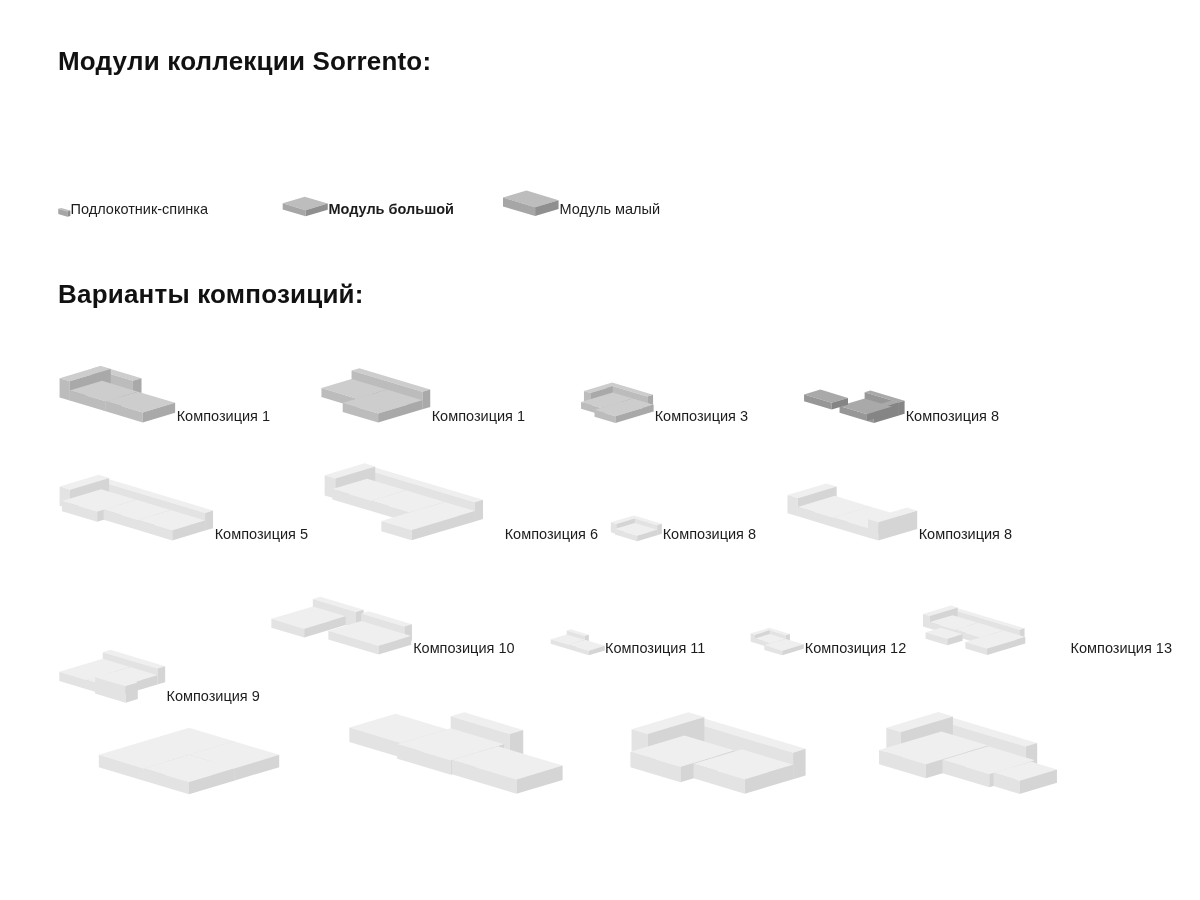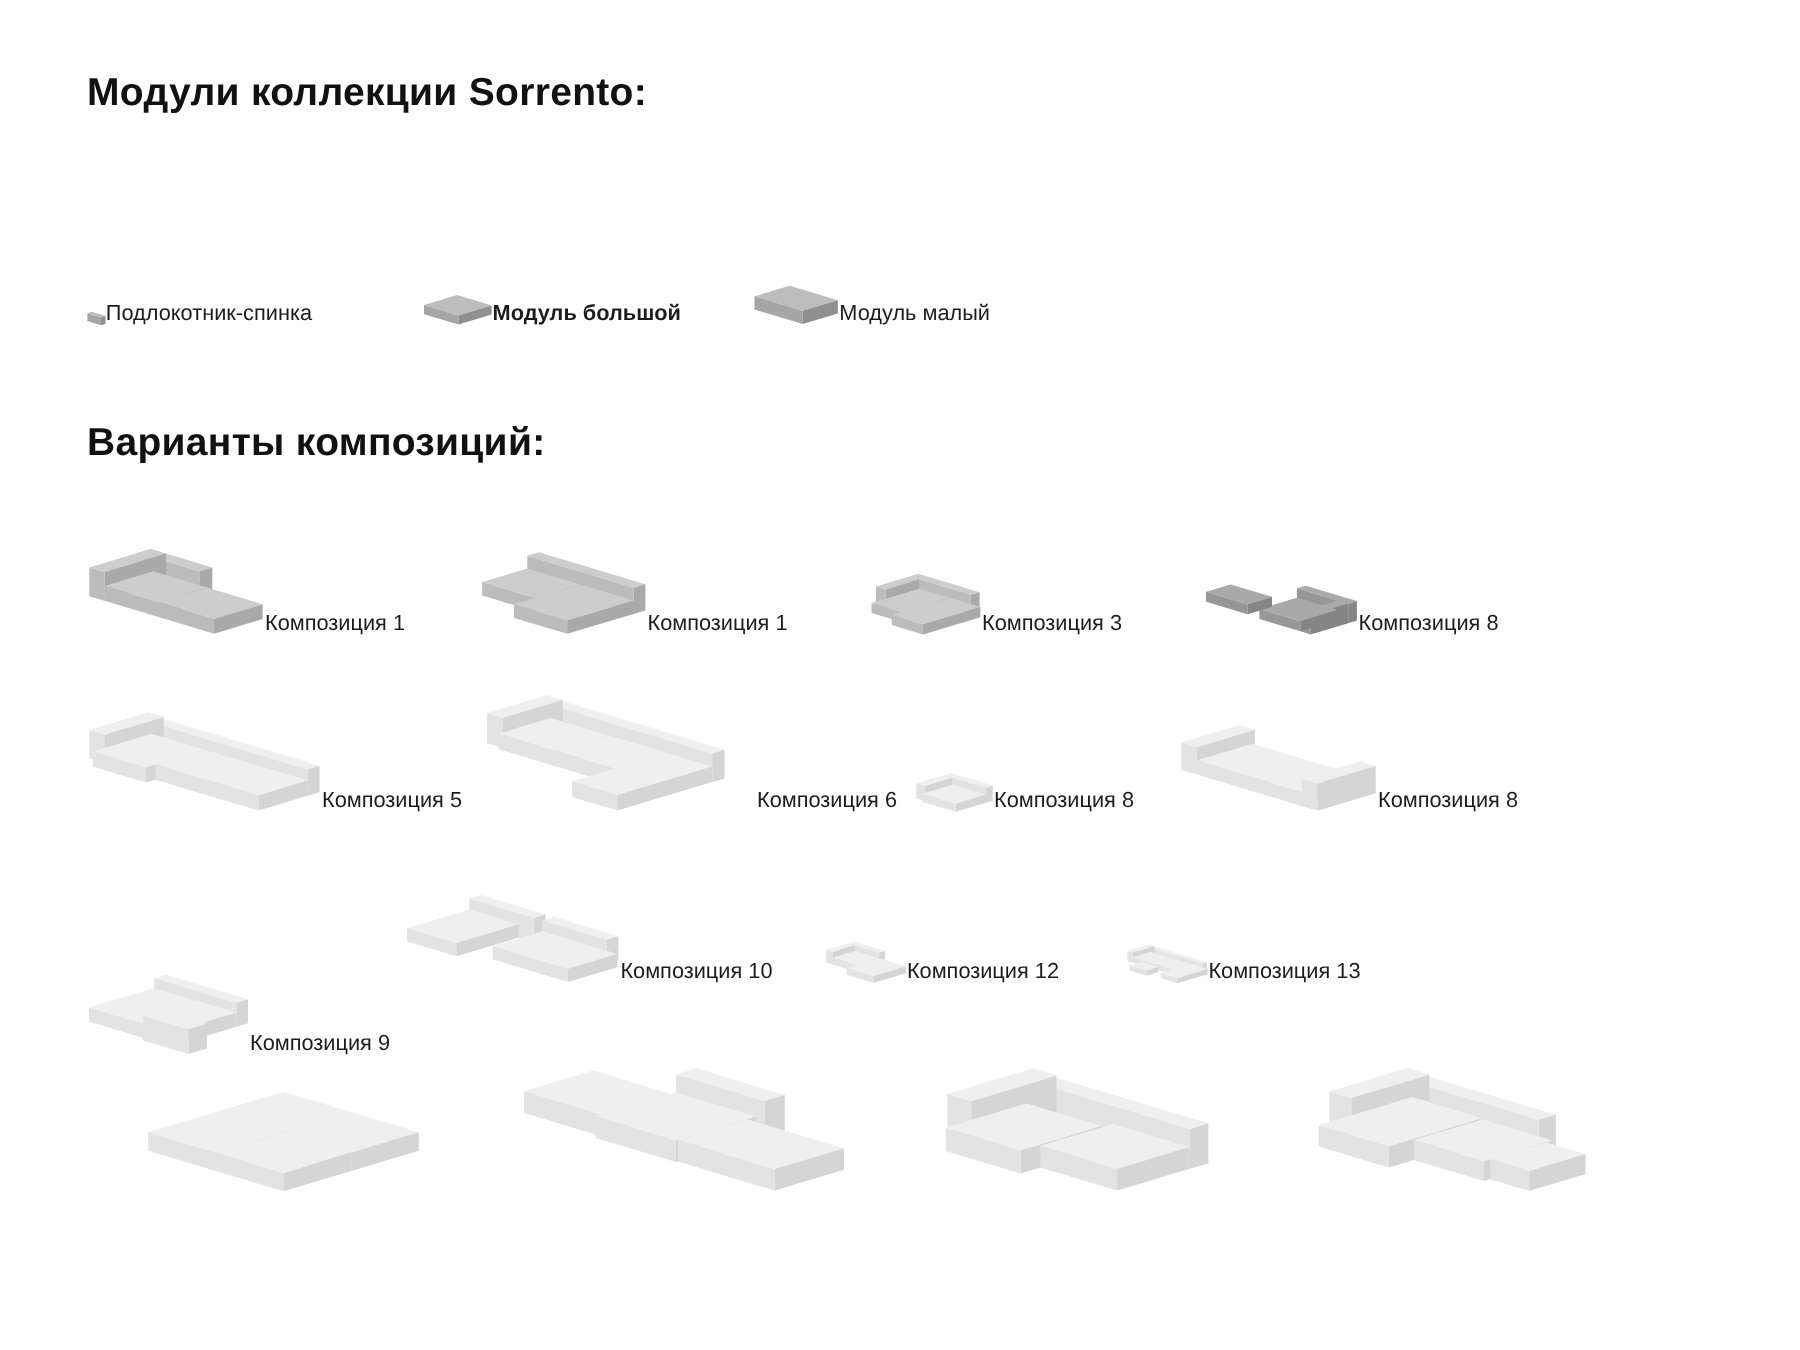--- a/index.html
+++ b/index.html
@@ -277,20 +277,34 @@
         <polygon points="-0.220,-0.189 0.730,0.096 -0.470,0.456 -1.420,0.171" fill="#efefef"></polygon>
         <polygon points="-1.420,0.171 -0.470,0.456 -0.470,0.711 -1.420,0.426" fill="#e3e3e3"></polygon>
         <polygon points="0.730,0.096 -0.470,0.456 -0.470,0.711 0.730,0.351" fill="#d5d5d5"></polygon>
         <polygon points="1.180,0.231 2.630,0.666 1.680,0.951 0.230,0.516" fill="#efefef"></polygon>
         <polygon points="0.230,0.516 1.680,0.951 1.680,1.206 0.230,0.771" fill="#e3e3e3"></polygon>
         <polygon points="2.630,0.666 1.680,0.951 1.680,1.206 2.630,0.921" fill="#d5d5d5"></polygon>
       </svg>
     <figcaption class="cap">Композиция 10</figcaption>
   </figure>
   <figure class="item">
+    <svg class="sofa" preserveAspectRatio="xMidYMax meet" viewBox="-1.1400000000000001 -0.5075000000000001 3.0600000000000005 1.5075">
+        <polygon points="0.000,-0.468 1.000,-0.168 0.780,-0.102 -0.220,-0.402" fill="#efefef"></polygon>
+        <polygon points="-0.220,-0.402 0.780,-0.102 0.780,0.366 -0.220,0.066" fill="#e3e3e3"></polygon>
+        <polygon points="1.000,-0.168 0.780,-0.102 0.780,0.366 1.000,0.300" fill="#d5d5d5"></polygon>
+        <polygon points="-0.220,-0.189 0.780,0.111 -0.100,0.375 -1.100,0.075" fill="#efefef"></polygon>
+        <polygon points="-1.100,0.075 -0.100,0.375 -0.100,0.630 -1.100,0.330" fill="#e3e3e3"></polygon>
+        <polygon points="0.780,0.111 -0.100,0.375 -0.100,0.630 0.780,0.366" fill="#d5d5d5"></polygon>
+        <polygon points="0.780,0.111 1.880,0.441 1.000,0.705 -0.100,0.375" fill="#efefef"></polygon>
+        <polygon points="-0.100,0.375 1.000,0.705 1.000,0.960 -0.100,0.630" fill="#e3e3e3"></polygon>
+        <polygon points="1.880,0.441 1.000,0.705 1.000,0.960 1.880,0.696" fill="#d5d5d5"></polygon>
+      </svg>
+    <figcaption class="cap">Композиция 11</figcaption>
+  </figure>
+  <figure class="item">
     <svg class="sofa" preserveAspectRatio="xMidYMax meet" viewBox="-1.08 -0.5075000000000001 3.04 1.6155">
         <polygon points="0.000,-0.468 1.150,-0.123 0.930,-0.057 -0.220,-0.402" fill="#efefef"></polygon>
         <polygon points="-0.220,-0.402 0.930,-0.057 0.930,0.411 -0.220,0.066" fill="#e3e3e3"></polygon>
         <polygon points="1.150,-0.123 0.930,-0.057 0.930,0.411 1.150,0.345" fill="#d5d5d5"></polygon>
         <polygon points="-0.220,-0.402 0.020,-0.330 -0.800,-0.084 -1.040,-0.156" fill="#efefef"></polygon>
         <polygon points="-1.040,-0.156 -0.800,-0.084 -0.800,0.384 -1.040,0.312" fill="#e3e3e3"></polygon>
         <polygon points="0.020,-0.330 -0.800,-0.084 -0.800,0.384 0.020,0.138" fill="#d5d5d5"></polygon>
         <polygon points="0.020,-0.117 0.920,0.153 0.100,0.399 -0.800,0.129" fill="#efefef"></polygon>
         <polygon points="-0.800,0.129 0.100,0.399 0.100,0.654 -0.800,0.384" fill="#e3e3e3"></polygon>
         <polygon points="0.920,0.153 0.100,0.399 0.100,0.654 0.920,0.408" fill="#d5d5d5"></polygon>

